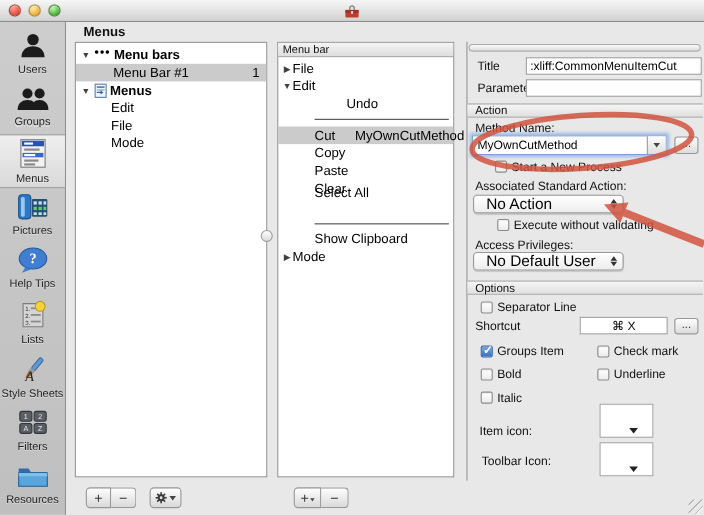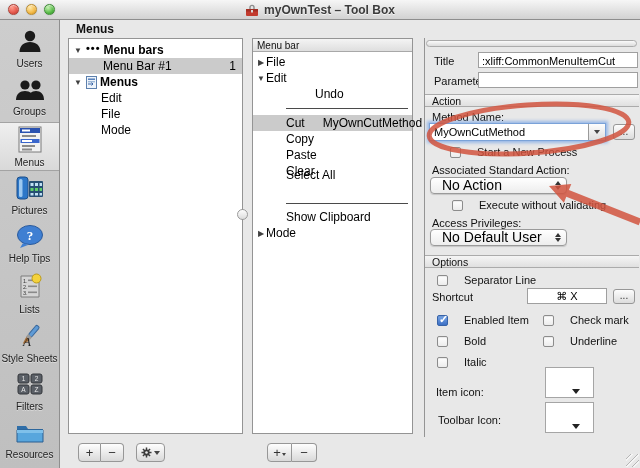--- a/index.html
+++ b/index.html
@@ -62,21 +62,21 @@
   .popup .arrows i.dn { border-top:4px solid #333; }
 
   .combo { position:absolute; background:#fff; border:1px solid #7aa2d8; display:flex; align-items:center;
     box-shadow:0 0 3px 2px rgba(110,160,230,.65); font-size:11px; }
   .combo .txt { flex:1; padding-left:4px; white-space:nowrap; overflow:hidden; }
   .combo .cbtn { width:17px; align-self:stretch; border-left:1px solid #9a9a9a; background:linear-gradient(#fdfdfd,#dedede); display:flex; align-items:center; justify-content:center; }
 
   .mini-btn { position:absolute; background:linear-gradient(#fdfdfd,#dcdcdc); border:1px solid #979797; border-radius:3px; font-size:10px; color:#333;
     display:flex; align-items:flex-end; justify-content:center; line-height:9px; padding-bottom:3px; }
 
-  .chk-row { position:absolute; display:flex; align-items:center; gap:16px; }
+  .chk-row { position:absolute; display:flex; gap:4px; }
   .cb { width:11px; height:11px; border:1px solid #8c8c8c; border-radius:2px; background:linear-gradient(#fff,#ececec); box-shadow:inset 0 1px 1px rgba(0,0,0,.08); position:relative; flex:0 0 auto; }
   .cb.checked { background:linear-gradient(#7aa8e8,#3c6fc4); border-color:#3763a8; }
   .cb.checked::after { content:"✓"; position:absolute; left:1px; top:-3px; font-size:11px; font-weight:bold; color:#fff; }
   .cb-label { font-size:11px; color:#111; white-space:nowrap; }
 
   .icon-well { position:absolute; width:49px; background:#fff; border:1px solid #a5a5a5; }
   .icon-well .wa { position:absolute; right:13px; bottom:3px; width:0; height:0; border-left:4px solid transparent; border-right:4px solid transparent; border-top:5px solid #222; }
 
   .grip { position:absolute; right:1px; bottom:1px; width:13px; height:13px;
     background:repeating-linear-gradient(135deg, transparent 0 3px, #b5b5b5 3px 4px, #f5f5f5 4px 5px); }
@@ -93,21 +93,20 @@
   <div class="abs tl red"></div>
   <div class="abs tl yel"></div>
   <div class="abs tl grn"></div>
   <div class="abs win-title">
     <svg width="14" height="13" viewBox="0 0 14 13">
       <rect x="1" y="5" width="12" height="7" rx="1" fill="#c23b2e"></rect>
       <rect x="1" y="5" width="12" height="2.5" fill="#a32f24"></rect>
       <path d="M5 5 V3.2 a2 1.8 0 0 1 4 0 V5" fill="none" stroke="#8c8c8c" stroke-width="1.4"></path>
       <rect x="6" y="6" width="2" height="2.5" fill="#d8d8d8"></rect>
     </svg>
-    <span>myOwnTest – Tool Box</span>
   </div>
 
   <div class="abs sidebar">
 
     <div class="side-item">
       <svg width="26" height="26" viewBox="0 0 26 26">
         <circle cx="13" cy="8" r="5.2" fill="#1b1b1b"></circle>
         <path d="M2.5 24 c0-6.5 4.7-10 10.5-10 s10.5 3.5 10.5 10 z" fill="#1b1b1b"></path>
       </svg>
       <span class="lbl">Users</span>
@@ -387,21 +386,21 @@
   <div class="ins-label" style="left:432px; top:291px;">Shortcut</div>
   <div class="field" style="left:527px; top:288px; width:80px; height:16px; justify-content:center;">
     <span>⌘ X</span>
   </div>
   <div class="mini-btn" style="left:613px; top:289px; width:22px; height:15px;">
     <span>...</span>
   </div>
 
   <div class="chk-row" style="left:437px; top:314px;">
     <span class="cb checked"></span>
-    <span class="cb-label">Enabled Item</span>
+    <span class="cb-label">Groups Item</span>
   </div>
   <div class="chk-row" style="left:543px; top:314px;">
     <span class="cb"></span>
     <span class="cb-label">Check mark</span>
   </div>
   <div class="chk-row" style="left:437px; top:335px;">
     <span class="cb"></span>
     <span class="cb-label">Bold</span>
   </div>
   <div class="chk-row" style="left:543px; top:335px;">

